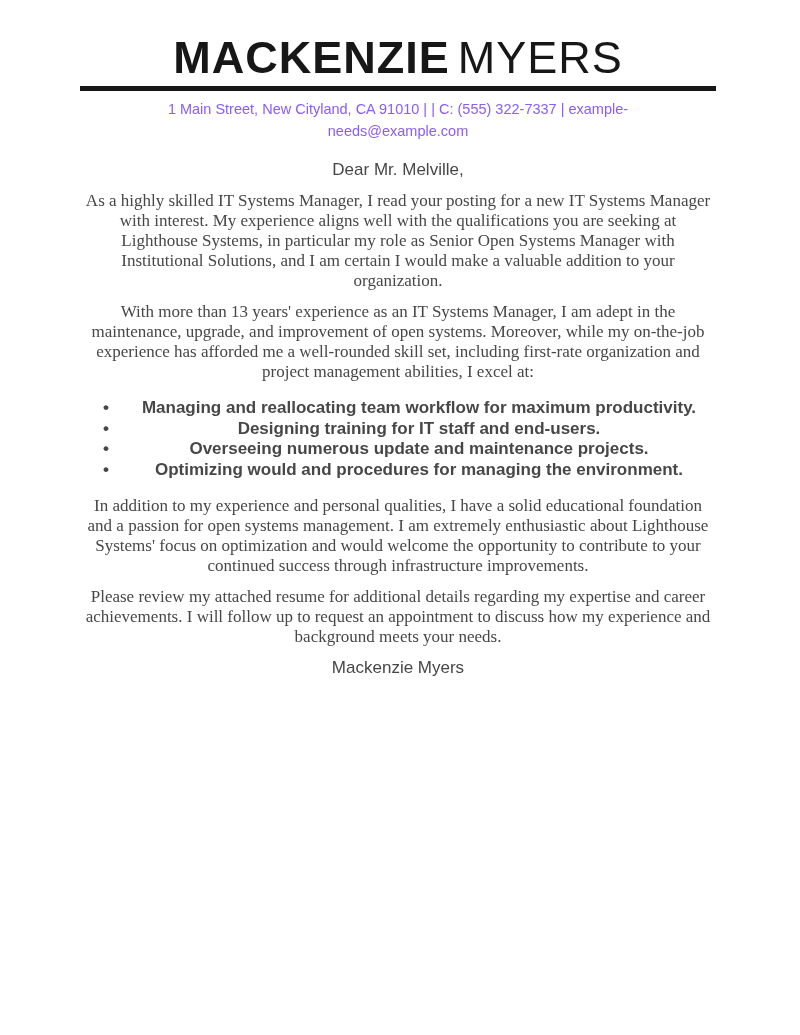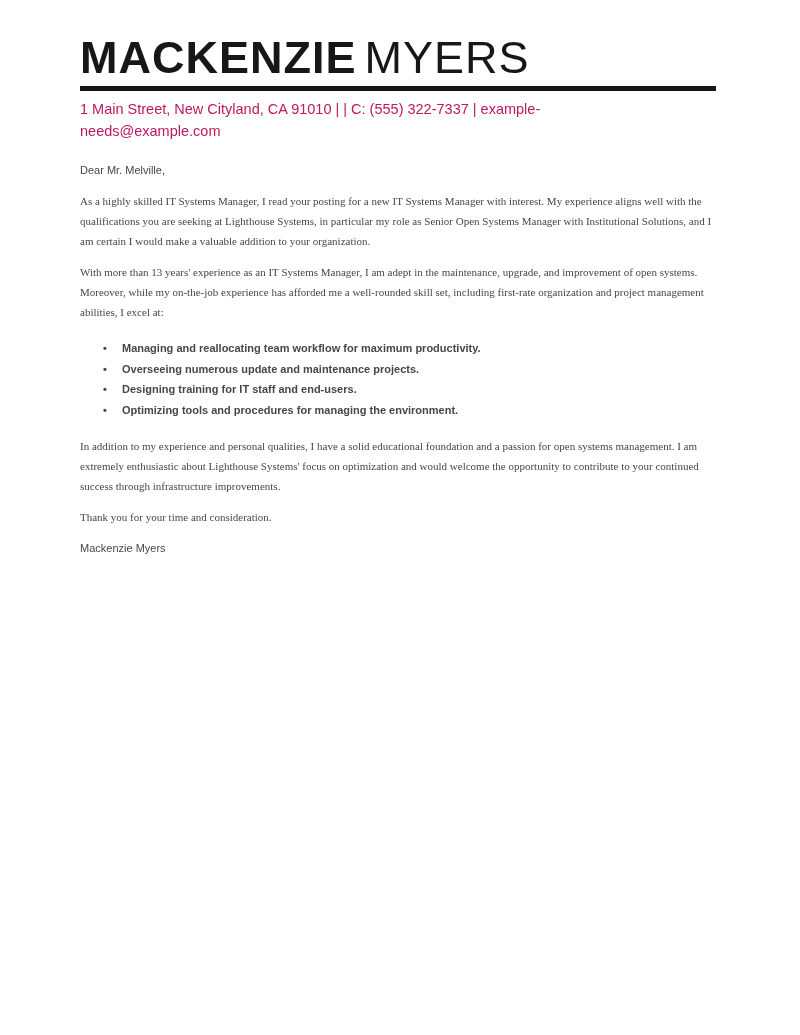--- a/index.html
+++ b/index.html
@@ -10,20 +10,21 @@
   .page {
     position: relative;
     width: 800px;
     height: 1035px;
     box-sizing: border-box;
     background: #ffffff;
     padding: 34px 84px 0 80px;
     font-family: "Liberation Sans", "DejaVu Sans", sans-serif;
     color: #454545;
     overflow: hidden;
+    text-align: center;
   }
   
   .name-heading {
     margin: 0;
     font-size: 45px;
     line-height: 1.05;
     letter-spacing: 1px;
     color: #171717;
     white-space: nowrap;
   }
@@ -31,26 +32,26 @@
   .name-last  { font-weight: 300; margin-left: 8px; }
   .header-rule {
     height: 5px;
     background: #171717;
     margin-top: 5px;
     margin-bottom: 7px;
   }
   .contact {
     font-size: 14.5px;
     line-height: 22px;
-    color: #be185d;
+    color: #8b5cf6;
     margin: 0 0 18px 0;
   }
   
   .letter {
-    font-size: 11px;
+    font-size: 17px;
     line-height: 20px;
     color: #474747;
   }
   .letter p {
     margin: 0 0 11px 0;
   }
   .letter p.para {
     margin-bottom: 11px;
     font-family: Liberation Serif, serif;
   }
@@ -89,28 +90,28 @@
   <section class="letter">
 
     <p class="salutation">Dear Mr. Melville,</p>
 
     <p class="para">As a highly skilled IT Systems Manager, I read your posting for a new IT Systems Manager with interest. My experience aligns well with the qualifications you are seeking at Lighthouse Systems, in particular my role as Senior Open Systems Manager with Institutional Solutions, and I am certain I would make a valuable addition to your organization.</p>
 
     <p class="para">With more than 13 years' experience as an IT Systems Manager, I am adept in the maintenance, upgrade, and improvement of open systems. Moreover, while my on-the-job experience has afforded me a well-rounded skill set, including first-rate organization and project management abilities, I excel at:</p>
 
     <ul class="skill-list">
       <li>Managing and reallocating team workflow for maximum productivity.</li>
+      <li>Designing training for IT staff and end-users.</li>
       <li>Overseeing numerous update and maintenance projects.</li>
-      <li>Designing training for IT staff and end-users.</li>
-      <li>Optimizing tools and procedures for managing the environment.</li>
+      <li>Optimizing would and procedures for managing the environment.</li>
     </ul>
 
     <p class="para">In addition to my experience and personal qualities, I have a solid educational foundation and a passion for open systems management. I am extremely enthusiastic about Lighthouse Systems' focus on optimization and would welcome the opportunity to contribute to your continued success through infrastructure improvements.</p>
 
+    <p class="para">Please review my attached resume for additional details regarding my expertise and career achievements. I will follow up to request an appointment to discuss how my experience and background meets your needs.</p>
 
-    <p class="para">Thank you for your time and consideration.</p>
 
 
     <p class="signature">Mackenzie Myers</p>
 
   </section>
 
 </div>
 
 </body></html>

